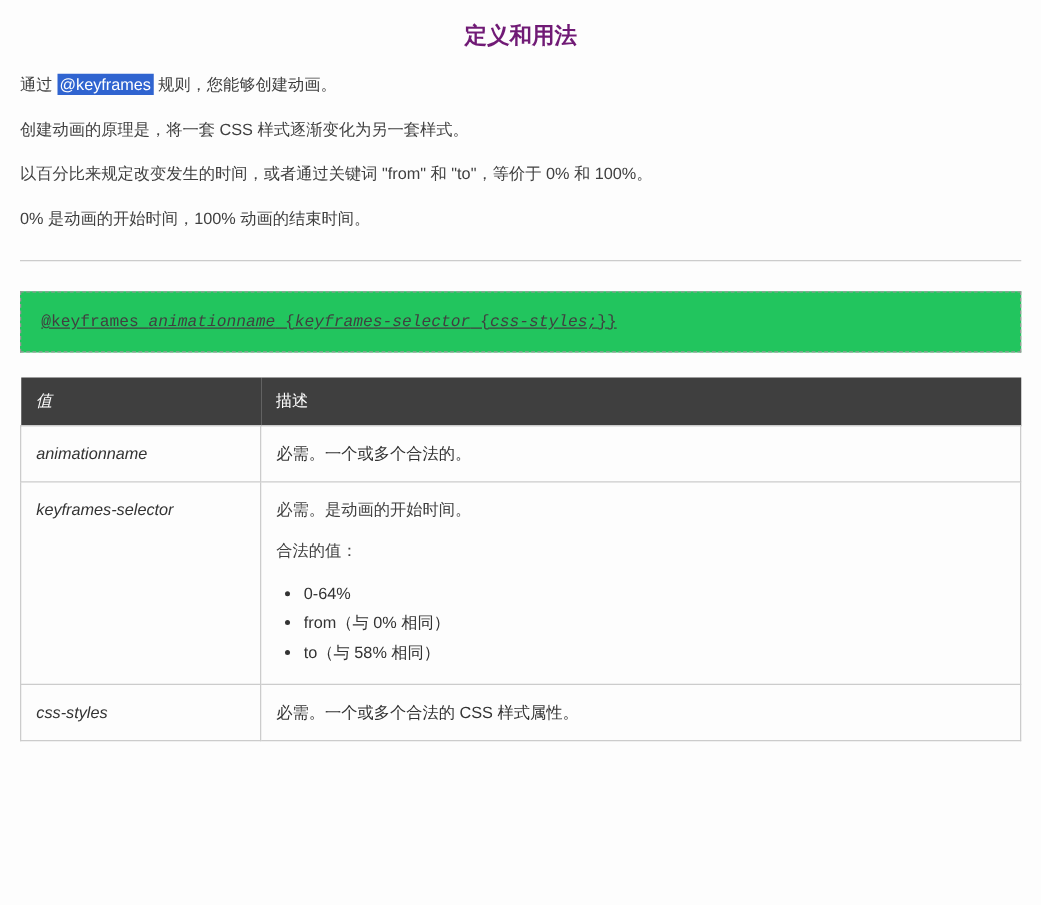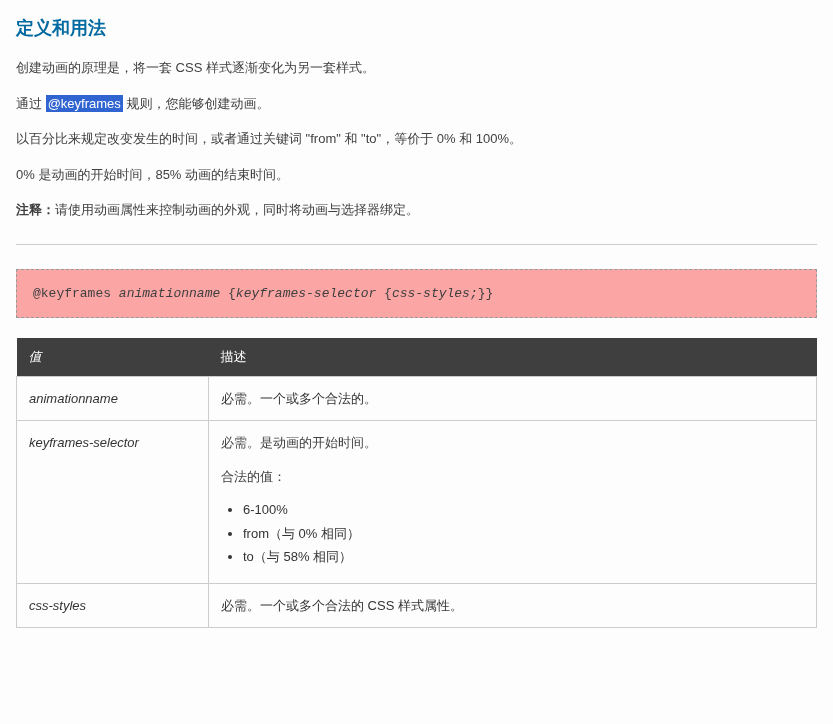--- a/index.html
+++ b/index.html
@@ -10,21 +10,22 @@
       padding: 16px;
       font-family: Verdana, Arial, sans-serif;
       background-color: #fdfdfd;
       color: #333;
       font-size: 14px;
     }
     h2 {
       font-size: 18px;
       font-weight: bold;
       margin: 0 0 18px 0;
-      color: #0369a1;
+      color: #701a75;
+      text-align: center;
     }
     p {
       margin: 0 0 16px 0;
       line-height: 1.5;
       font-size: 13px;
       color: #404040;
     }
     .highlight {
       background-color: #3064d0;
       color: #fff;
@@ -33,26 +34,27 @@
     hr {
       border: none;
       border-top: 1px solid #ccc;
       margin: 24px 0 24px 0;
     }
     .bold-label {
       font-weight: bold;
     }
     pre.code-box {
       border: 1px dashed #999;
-      background: #fca5a5;
+      background: #22c55e;
       padding: 16px 16px;
       margin: 0 0 20px 0;
       font-family: Consolas, "Courier New", monospace;
       font-size: 13px;
       color: #404040;
+      text-decoration: underline;
     }
     pre.code-box .italic {
       font-style: italic;
     }
     table {
       width: 100%;
       border-collapse: collapse;
     }
     th {
       background-color: #3f3f3f;
@@ -85,31 +87,28 @@
       margin-bottom: 4px;
       line-height: 1.5;
     }
   </style>
 </head>
 <body>
 
 <section>
   <h2>定义和用法</h2>
 
-  <p>创建动画的原理是，将一套 CSS 样式逐渐变化为另一套样式。</p>
-
   <p>
     <span>通过 </span><span class="highlight">@keyframes</span><span> 规则，您能够创建动画。</span>
   </p>
+
+  <p>创建动画的原理是，将一套 CSS 样式逐渐变化为另一套样式。</p>
   <p>以百分比来规定改变发生的时间，或者通过关键词 "from" 和 "to"，等价于 0% 和 100%。</p>
-  <p>0% 是动画的开始时间，85% 动画的结束时间。</p>
+  <p>0% 是动画的开始时间，100% 动画的结束时间。</p>
 
-  <p>
-    <span class="bold-label">注释：</span><span>请使用动画属性来控制动画的外观，同时将动画与选择器绑定。</span>
-  </p>
 </section>
 
 <hr>
 
 <section>
 
   <pre class="code-box"><span>@keyframes </span><span class="italic">animationname</span><span> {</span><span class="italic">keyframes-selector</span><span> {</span><span class="italic">css-styles;</span><span>}}</span></pre>
 
   <table>
     <thead>
@@ -123,21 +122,21 @@
         <td class="col-value">animationname</td>
         <td>必需。一个或多个合法的。</td>
       </tr>
       <tr>
         <td class="col-value">keyframes-selector</td>
         <td>
           <div class="desc-block">
             <p>必需。是动画的开始时间。</p>
             <p>合法的值：</p>
             <ul>
-              <li>6-100%</li>
+              <li>0-64%</li>
               <li>from（与 0% 相同）</li>
               <li>to（与 58% 相同）</li>
             </ul>
           </div>
         </td>
       </tr>
       <tr>
         <td class="col-value">css-styles</td>
         <td>必需。一个或多个合法的 CSS 样式属性。</td>
       </tr>

